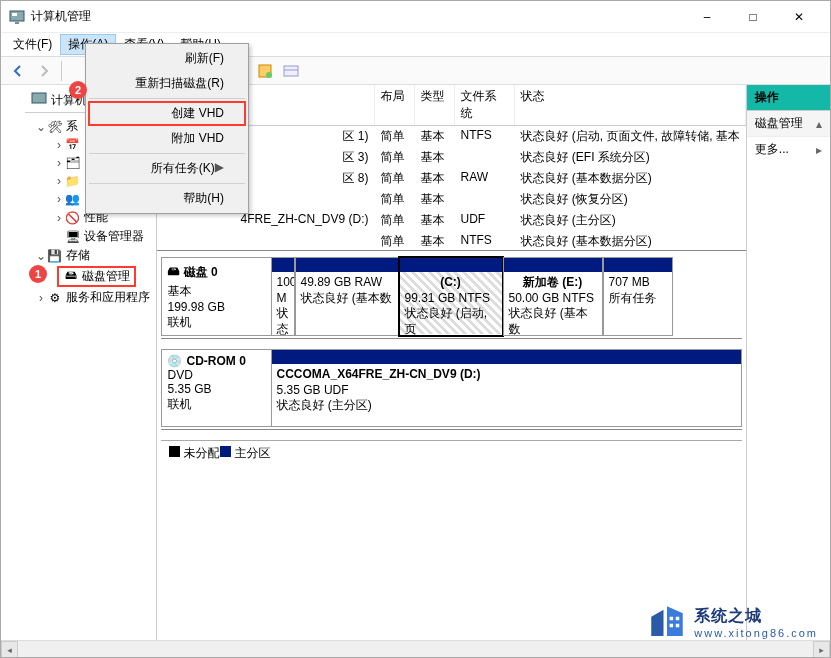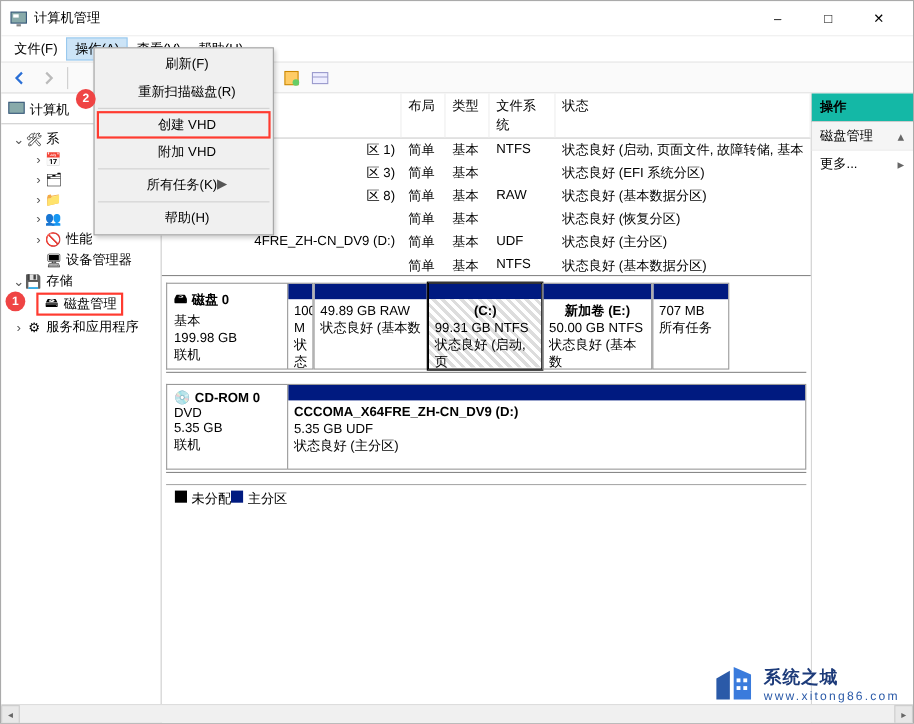--- a/index.html
+++ b/index.html
@@ -7,26 +7,26 @@
 .titlebar { height: 32px; display: flex; align-items: center; padding: 0 8px; border-bottom: 1px solid #eee; }
 .titlebar .icon { width: 16px; height: 16px; margin-right: 6px; }
 .titlebar .spacer { flex: 1; }
 .titlebar .winbtn { width: 46px; height: 32px; display: flex; align-items: center; justify-content: center; color: #000; }
 .menubar { height: 24px; display: flex; align-items: center; padding: 0 4px; border-bottom: 1px solid #ddd; }
 .menubar .mitem { padding: 2px 8px; cursor: default; }
 .menubar .mitem.active { background: #cce4f7; border: 1px solid #99c9ee; padding: 1px 7px; }
 .toolbar { height: 28px; display: flex; align-items: center; padding: 0 6px; gap: 4px; border-bottom: 1px solid #ddd; background: #fafafa; }
 .toolbar .tbtn { width: 22px; height: 22px; display: flex; align-items: center; justify-content: center; }
 .dropdown-menu { position: absolute; top: 42px; left: 84px; width: 164px; background: #f0f0f0; border: 1px solid #a0a0a0; box-shadow: 2px 2px 4px rgba(0,0,0,0.2); z-index: 100; padding: 2px; }
-.dropdown-menu .mrow { padding: 4px 22px 4px 28px; white-space: nowrap; display: flex; justify-content: center; }
+.dropdown-menu .mrow { padding: 4px 22px 4px 28px; white-space: nowrap; display: flex; justify-content: flex-end; }
 .dropdown-menu .mrow .arrow { color: #555; }
 .dropdown-menu .sep { height: 1px; background: #d0d0d0; margin: 2px 1px; }
 .highlight-red { border: 2px solid #ff3b30; }
 .dropdown-menu .mrow.highlight-red { padding: 2px 20px 2px 26px; }
-.body-area { display: flex; height: calc(100% - 84px); }
+.body-area { display: flex; height: calc(100% - 84px); margin-left: 24px; }
 .left-tree { width: 158px; border-right: 1px solid #ccc; padding: 4px 0; overflow: hidden; position: relative; }
 .tree-title-row { padding: 2px 6px; border-bottom: 1px solid #ccc; display: flex; align-items: center; gap: 4px; }
 .tree-node { display: flex; align-items: center; padding: 1px 0; white-space: nowrap; }
 .tree-node .twist { width: 12px; text-align: center; color: #555; }
 .tree-node .nicon { width: 16px; height: 16px; margin-right: 3px; display: inline-flex; align-items: center; justify-content: center; }
 .tree-node.indent1 { padding-left: 10px; }
 .tree-node.indent2 { padding-left: 28px; }
 .tree-node .label { }
 .marker { position: absolute; width: 18px; height: 18px; border-radius: 50%; background: #ef4444; color: #fff; font-size: 11px; font-weight: bold; display: flex; align-items: center; justify-content: center; z-index: 200; }
 .center-pane { flex: 1; display: flex; flex-direction: column; border-right: 1px solid #ccc; }

